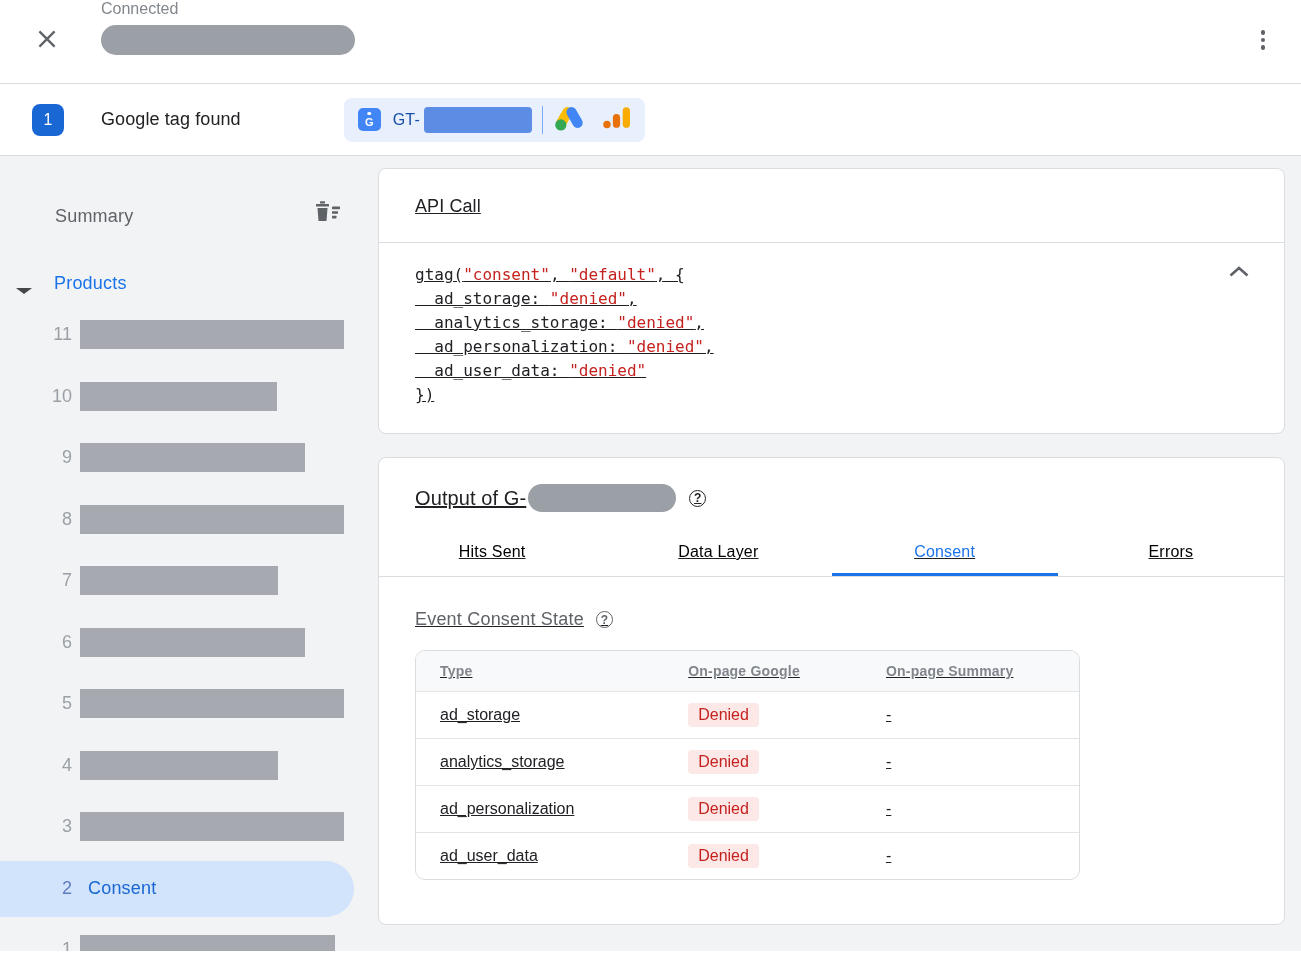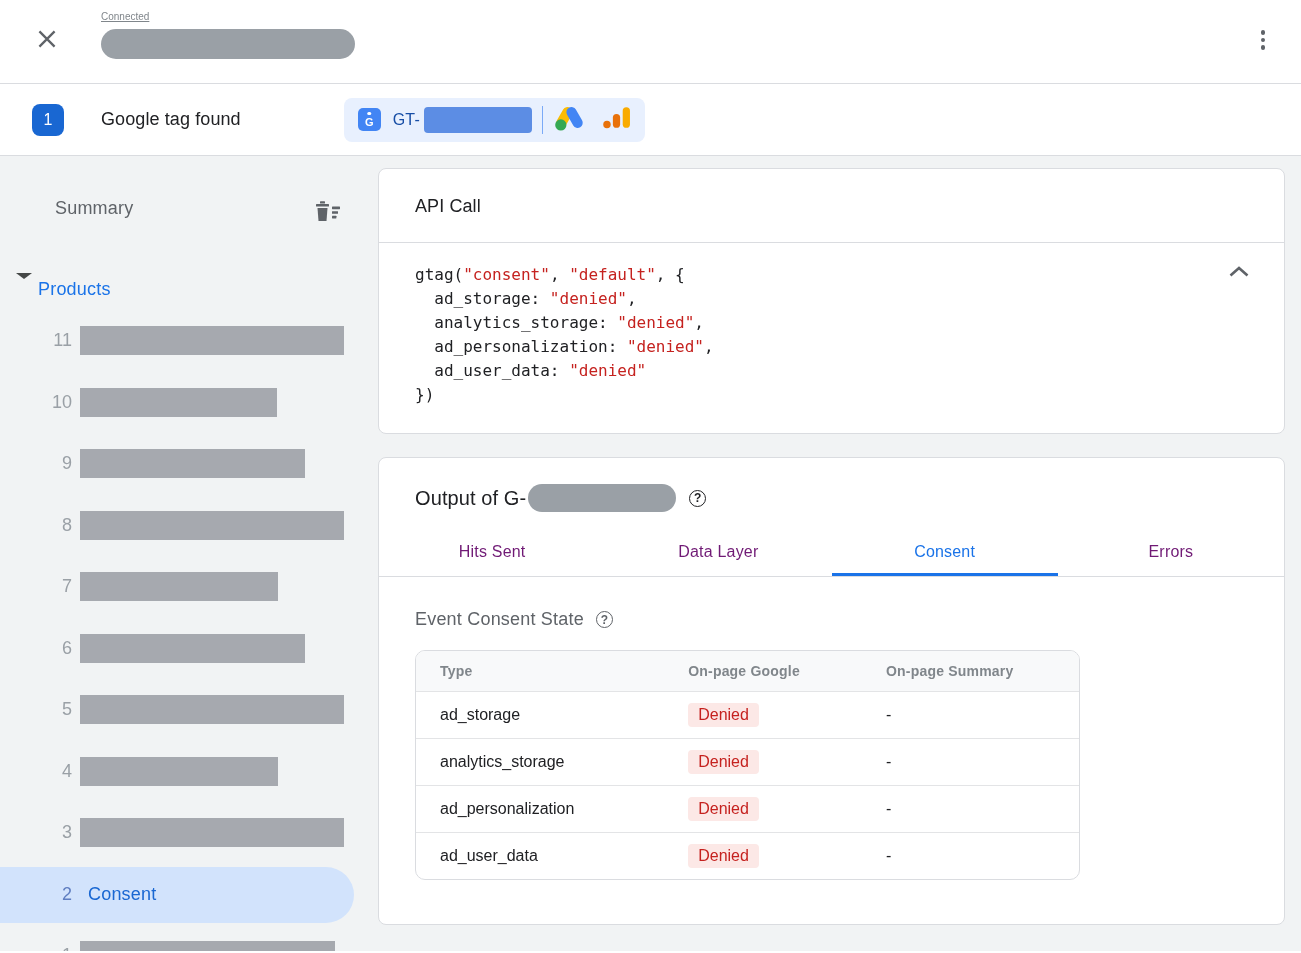--- a/index.html
+++ b/index.html
@@ -5,21 +5,21 @@
   * { margin:0; padding:0; box-sizing:border-box; }
   html,body { width:1301px; height:953px; overflow:hidden; background:#fff;
     font-family:"Liberation Sans","DejaVu Sans",sans-serif; color:#202124; }
 
   
   .topbar { height:84px; background:#fff; border-bottom:1px solid #DADCE0;
     display:flex; align-items:flex-start; padding:0 24px 0 33px; }
   .close-btn { margin-top:26px; width:28px; height:28px; border:none; background:none;
     cursor:pointer; color:#5F6368; display:flex; align-items:center; justify-content:center; }
   .conn-col { margin-left:40px; display:flex; flex-direction:column; }
-  .conn-label { margin-top:11px; font-size:10px; color:#80868B;text-decoration:underline; }
+  .conn-label { font-size:16px; color:#80868B; }
   .redact-pill { background:#9AA0A6; border-radius:15px; }
   .conn-pill { width:254px; height:30px; margin-top:7px; }
   .kebab { margin-left:auto; margin-top:26px; width:28px; height:28px; border:none;
     background:none; cursor:pointer; display:flex; flex-direction:column;
     align-items:center; justify-content:center; gap:3px; }
   .kebab i { width:4.5px; height:4.5px; border-radius:50%; background:#5F6368; }
 
   
   .steprow { height:72px; background:#fff; border-bottom:1px solid #DADCE0;
     display:flex; align-items:center; padding-left:32px; }
@@ -37,41 +37,41 @@
     margin-bottom:3px; }
   .gt-prefix { font-size:16px; font-weight:500; color:#174EA6; letter-spacing:.2px; margin-left:2px; }
   .gt-blob { width:108px; height:26px; background:#5C8DE4; border-radius:4px; margin-left:-6px; }
   .chip-div { width:1px; height:28px; background:#7BAAF7; }
 
   
   .content { display:flex; height:795px; background:#F1F3F4; overflow:hidden; }
 
   
   .sidebar { width:378px; flex:none; }
-  .summary-row { display:flex; align-items:flex-start; justify-content:space-between;
+  .summary-row { display:flex; align-items:flex-end; justify-content:space-between;
     margin:42px 36px 8px 55px;gap:36px; }
   .summary-label { font-size:18px; color:#5F6368; letter-spacing:.2px; }
   .icon-btn { border:none; background:none; cursor:pointer; color:#5F6368; padding:0;
     display:flex; align-items:center; }
-  .products-row { display:flex; align-items:flex-start; margin:46px 0 10px 16px; cursor:pointer;flex-direction:column; }
+  .products-row { display:flex; align-items:flex-end; margin:46px 0 10px 16px; cursor:pointer; }
   .tri-down { width:0; height:0; border-left:8.5px solid transparent;
     border-right:8.5px solid transparent; border-top:6.5px solid #444746; }
   .products-label { margin-left:22px; font-size:18px; font-weight:500; color:#1A73E8;
     letter-spacing:.2px; }
   .item { height:61.5px; display:flex; align-items:center; cursor:pointer; }
   .item .num { width:72px; text-align:right; font-size:18px; color:#9AA0A6; }
   .item .bar { height:29px; background:#A6A9AF; margin-left:8px; }
   .item.selected { height:56px; width:354px; background:#D2E3FC;
     border-radius:0 28px 28px 0; margin:3px 0 2px; }
   .item.selected .num { color:#5F7EC1; }
   .item.selected .lbl { margin-left:16px; font-size:18px; font-weight:500; color:#1967D2;
     letter-spacing:.2px; }
 
   
-  .main { flex:1; padding:12px 16px 0 0; }
+  .main { flex:1; padding:12px 16px 0 0;text-decoration:underline; }
   .card { background:#fff; border:1px solid #DADCE0; border-radius:8px; overflow:hidden; }
   .api-header { padding:27px 36px 25px; font-size:18px; letter-spacing:.1px;
     border-bottom:1px solid #DADCE0; }
   .api-body { position:relative; padding:20px 72px 26px 36px; }
   pre.code { font-family:"DejaVu Sans Mono","Liberation Mono",monospace;
     font-size:16px; line-height:24px; color:#202124; white-space:pre; }
   pre.code .s { color:#C5221F; }
   .collapse-btn { position:absolute; top:18px; right:30px; border:none; background:none;
     cursor:pointer; color:#5F6368; padding:4px; }
 
@@ -79,21 +79,21 @@
   .out-header { padding:26px 36px 16px; display:flex; align-items:center; }
   .out-title { font-size:20px; letter-spacing:.1px; }
   .out-pill { width:148px; height:28px; border-radius:14px; margin-left:2px; }
   .help { width:17px; height:17px; border:1.8px solid currentColor; border-radius:50%;
     font-size:12px; font-weight:600; display:inline-flex; align-items:center;
     justify-content:center; background:none; cursor:pointer; padding:0; line-height:1; }
   .help.dark { color:#202124; margin-left:13px; }
   .help.gray { color:#5F6368; margin-left:12px; }
   .tabs { display:flex; border-bottom:1px solid #DADCE0; }
   .tab { flex:1; height:48px; border:none; background:none; cursor:pointer;
-    font-family:inherit; font-size:16px; font-weight:500; color:#701a75;
+    font-family:inherit; font-size:16px; font-weight:500; color:#000000;
     letter-spacing:.2px; }
   .tab.active { color:#1A73E8; box-shadow:inset 0 -3px 0 #1A73E8; }
   .tabpanel { padding:32px 36px 44px; }
   .section-title-row { display:flex; align-items:center; margin-bottom:20px; }
   .section-title { font-size:18px; color:#5F6368; letter-spacing:.2px; }
 
   table.consent { width:665px; border-collapse:separate; border-spacing:0;
     border:1px solid #DADCE0; border-radius:10px; overflow:hidden; }
   table.consent th { background:#F8F9FA; text-align:left; font-size:14px; font-weight:700;
     color:#80868B; padding:12px 0 12px 24px; letter-spacing:.2px; }

